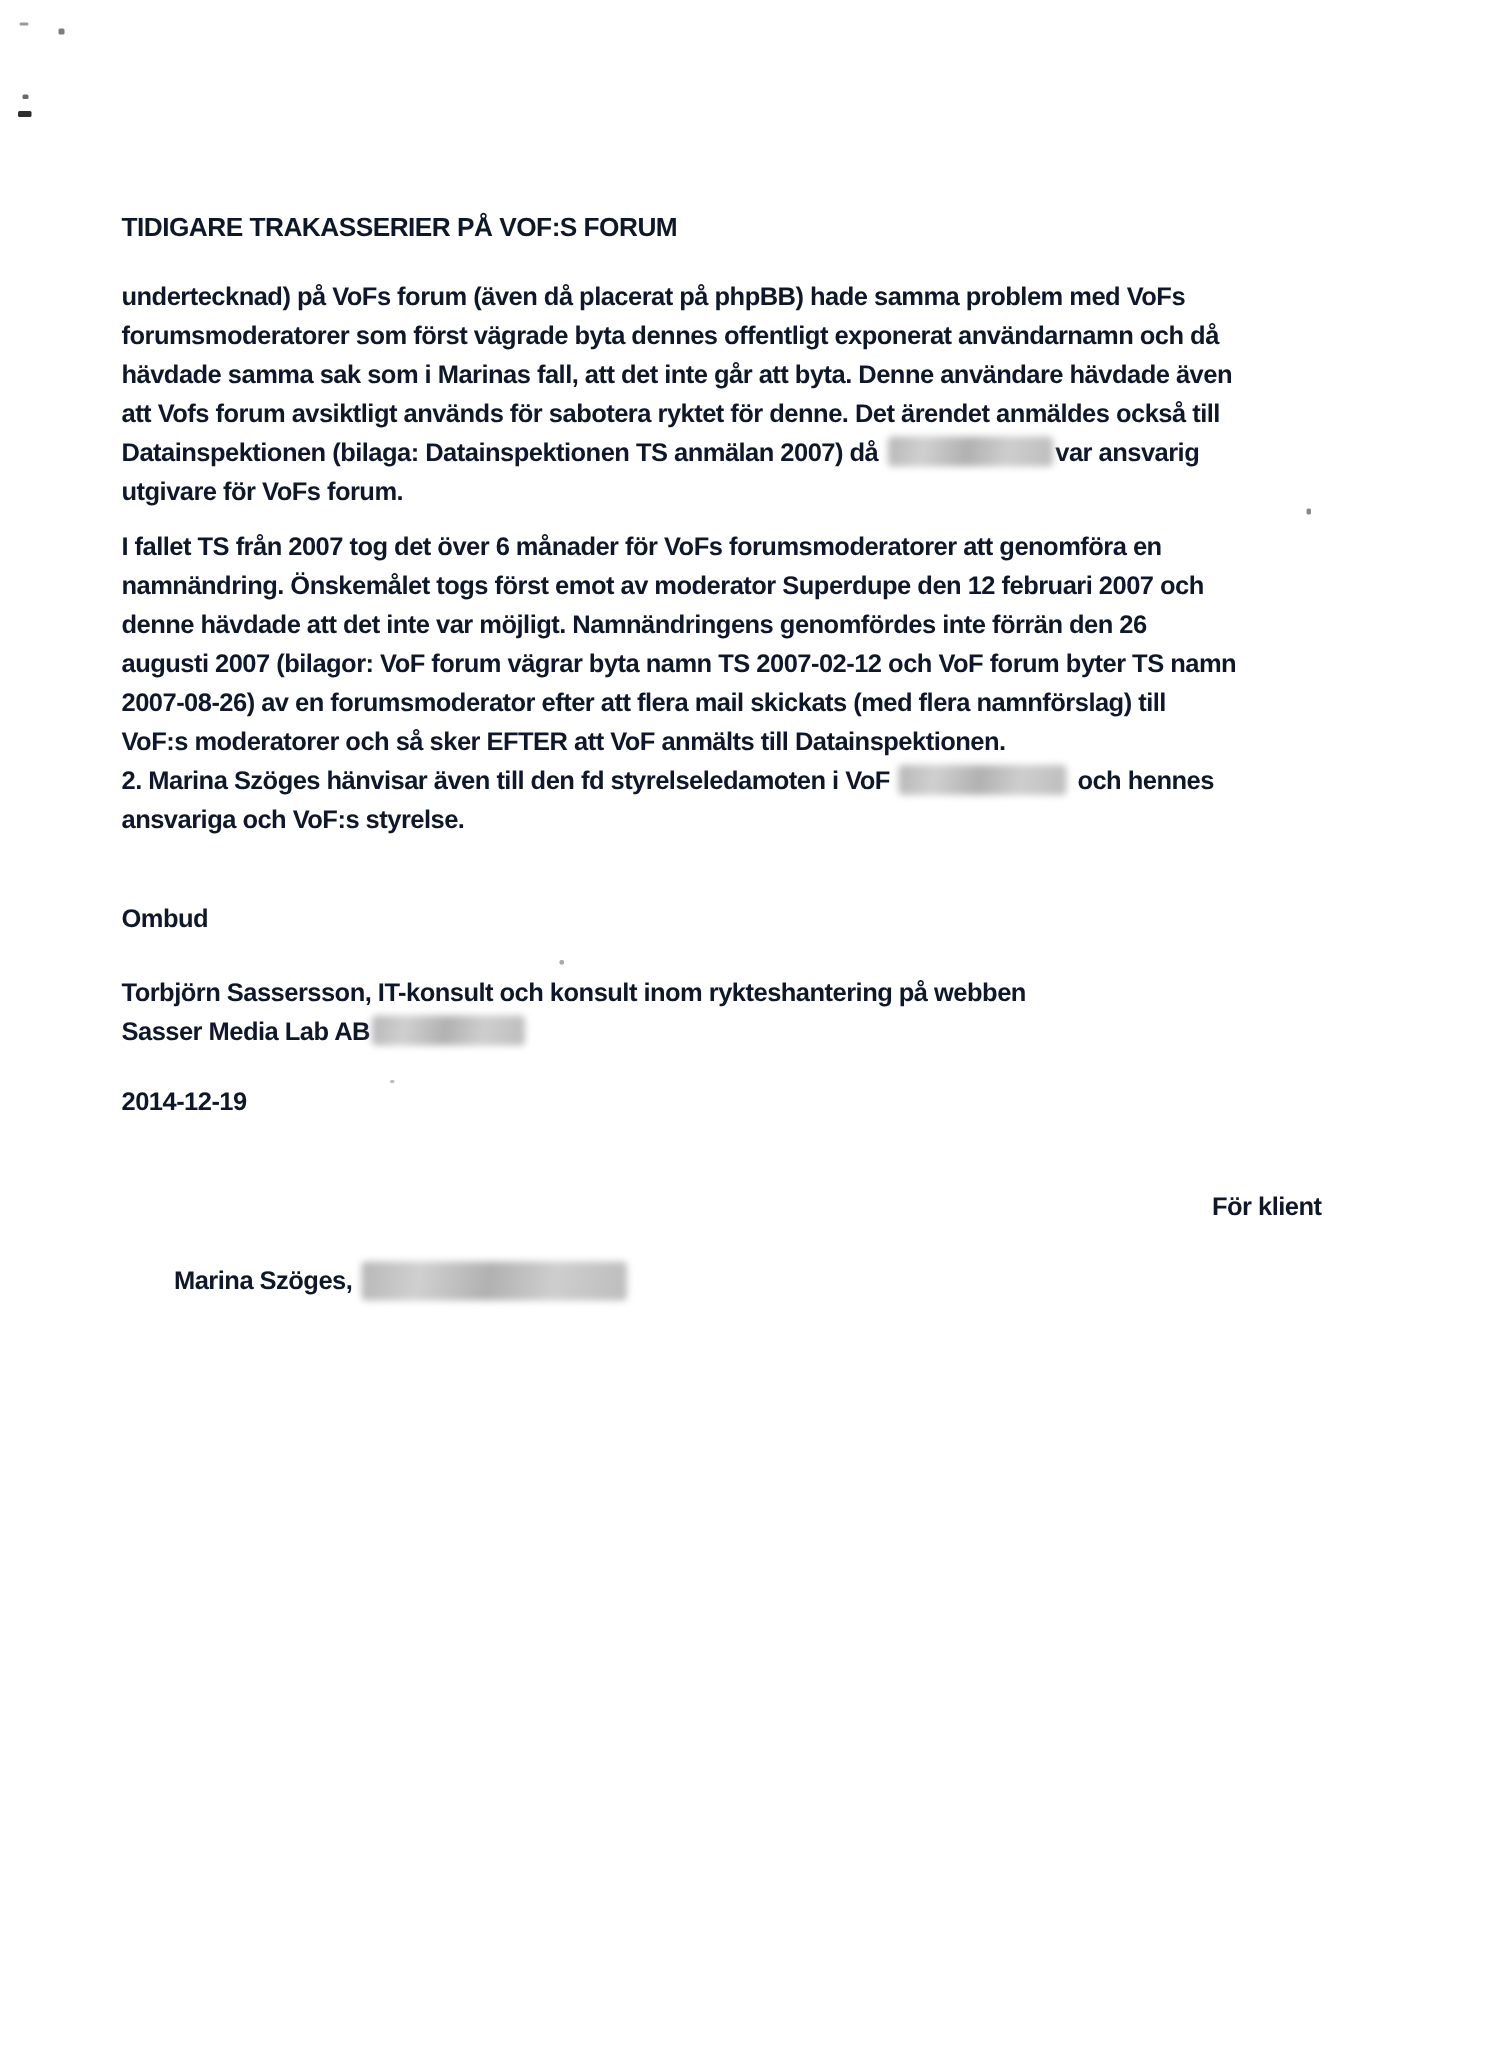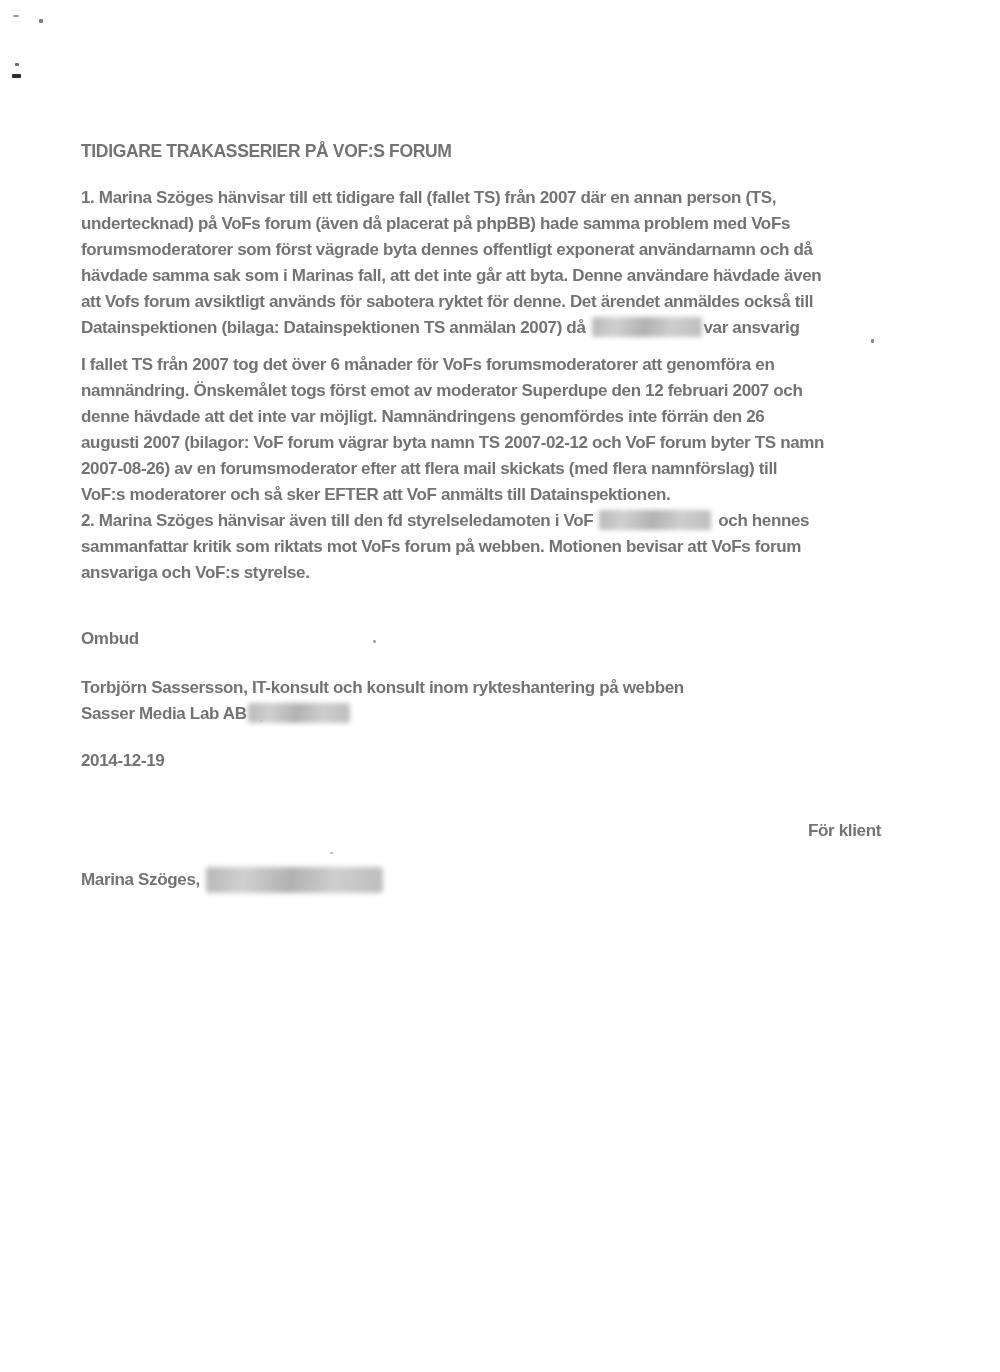--- a/index.html
+++ b/index.html
@@ -6,21 +6,21 @@
     margin: 0;
     padding: 0;
     background: #ffffff;
   }
   .page {
     position: relative;
     width: 1000px;
     height: 1372px;
     background: #ffffff;
     font-family: "Liberation Sans", sans-serif;
-    color: #737373;
+    color: #0f172a;
     overflow: hidden;
   }
   .content {
     position: absolute;
     left: 81px;
     top: 138px;
     width: 800px;
     font-size: 17px;
     font-weight: 700;
     line-height: 26px;
@@ -34,21 +34,21 @@
   }
   .para { margin: 0; }
   .line { white-space: nowrap; }
   .para1 { margin-top: 21px; }
   .para2 { margin-top: 11px; }
   .para3 { }
   .ombud-heading { margin-top: 40px; }
   .ombud-block { margin-top: 23px; }
   .date-line { margin-top: 21px; }
   .for-client-heading { margin-top: 44px; text-align: right; }
-  .client-line { margin-top: 23px; }
+  .client-line { margin-top: 23px; margin-left: 35px; }
 
   .redact {
     display: inline-block;
     height: 20px;
     vertical-align: -4px;
     border-radius: 3px;
     background: linear-gradient(100deg, #b7b7b7 0%, #d0d0d0 22%, #b1b1b1 48%, #cecece 72%, #bdbdbd 100%);
     filter: blur(2.5px);
   }
   .r1 { width: 110px; margin: 0 2px 0 6px; }
@@ -82,44 +82,43 @@
   <div class="speck s5"></div>
   <div class="speck s6"></div>
   <div class="speck s7"></div>
   <div class="speck s8"></div>
 
   <div class="content">
 
     <h1 class="title">TIDIGARE TRAKASSERIER PÅ VOF:S FORUM</h1>
 
     <section class="para para1">
-      <div class="line">1. Marina Szöges hänvisar till ett tidigare fall (fallet TS) från 2007 där en annan person (TS,</div>
       <div class="line">undertecknad) på VoFs forum (även då placerat på phpBB) hade samma problem med VoFs</div>
       <div class="line">forumsmoderatorer som först vägrade byta dennes offentligt exponerat användarnamn och då</div>
       <div class="line">hävdade samma sak som i Marinas fall, att det inte går att byta. Denne användare hävdade även</div>
       <div class="line">att Vofs forum avsiktligt används för sabotera ryktet för denne. Det ärendet anmäldes också till</div>
       <div class="line">
         <span>Datainspektionen (bilaga: Datainspektionen TS anmälan 2007) då</span><span class="redact r1"></span><span>var ansvarig</span>
       </div>
+      <div class="line">utgivare för VoFs forum.</div>
     </section>
 
     <section class="para para2">
       <div class="line">I fallet TS från 2007 tog det över 6 månader för VoFs forumsmoderatorer att genomföra en</div>
       <div class="line">namnändring. Önskemålet togs först emot av moderator Superdupe den 12 februari 2007 och</div>
       <div class="line">denne hävdade att det inte var möjligt. Namnändringens genomfördes inte förrän den 26</div>
       <div class="line">augusti 2007 (bilagor: VoF forum vägrar byta namn TS 2007-02-12 och VoF forum byter TS namn</div>
       <div class="line">2007-08-26) av en forumsmoderator efter att flera mail skickats (med flera namnförslag) till</div>
       <div class="line">VoF:s moderatorer och så sker EFTER att VoF anmälts till Datainspektionen.</div>
     </section>
 
     <section class="para para3">
       <div class="line">
         <span>2. Marina Szöges hänvisar även till den fd styrelseledamoten i VoF</span><span class="redact r2"></span><span>och hennes</span>
       </div>
-      <div class="line">sammanfattar kritik som riktats mot VoFs forum på webben. Motionen bevisar att VoFs forum</div>
       <div class="line">ansvariga och VoF:s styrelse.</div>
     </section>
 
     <div class="line ombud-heading">Ombud</div>
 
     <section class="para ombud-block">
       <div class="line">Torbjörn Sassersson, IT-konsult och konsult inom rykteshantering på webben</div>
       <div class="line">
         <span>Sasser Media Lab AB</span><span class="redact r4"></span>
       </div>

